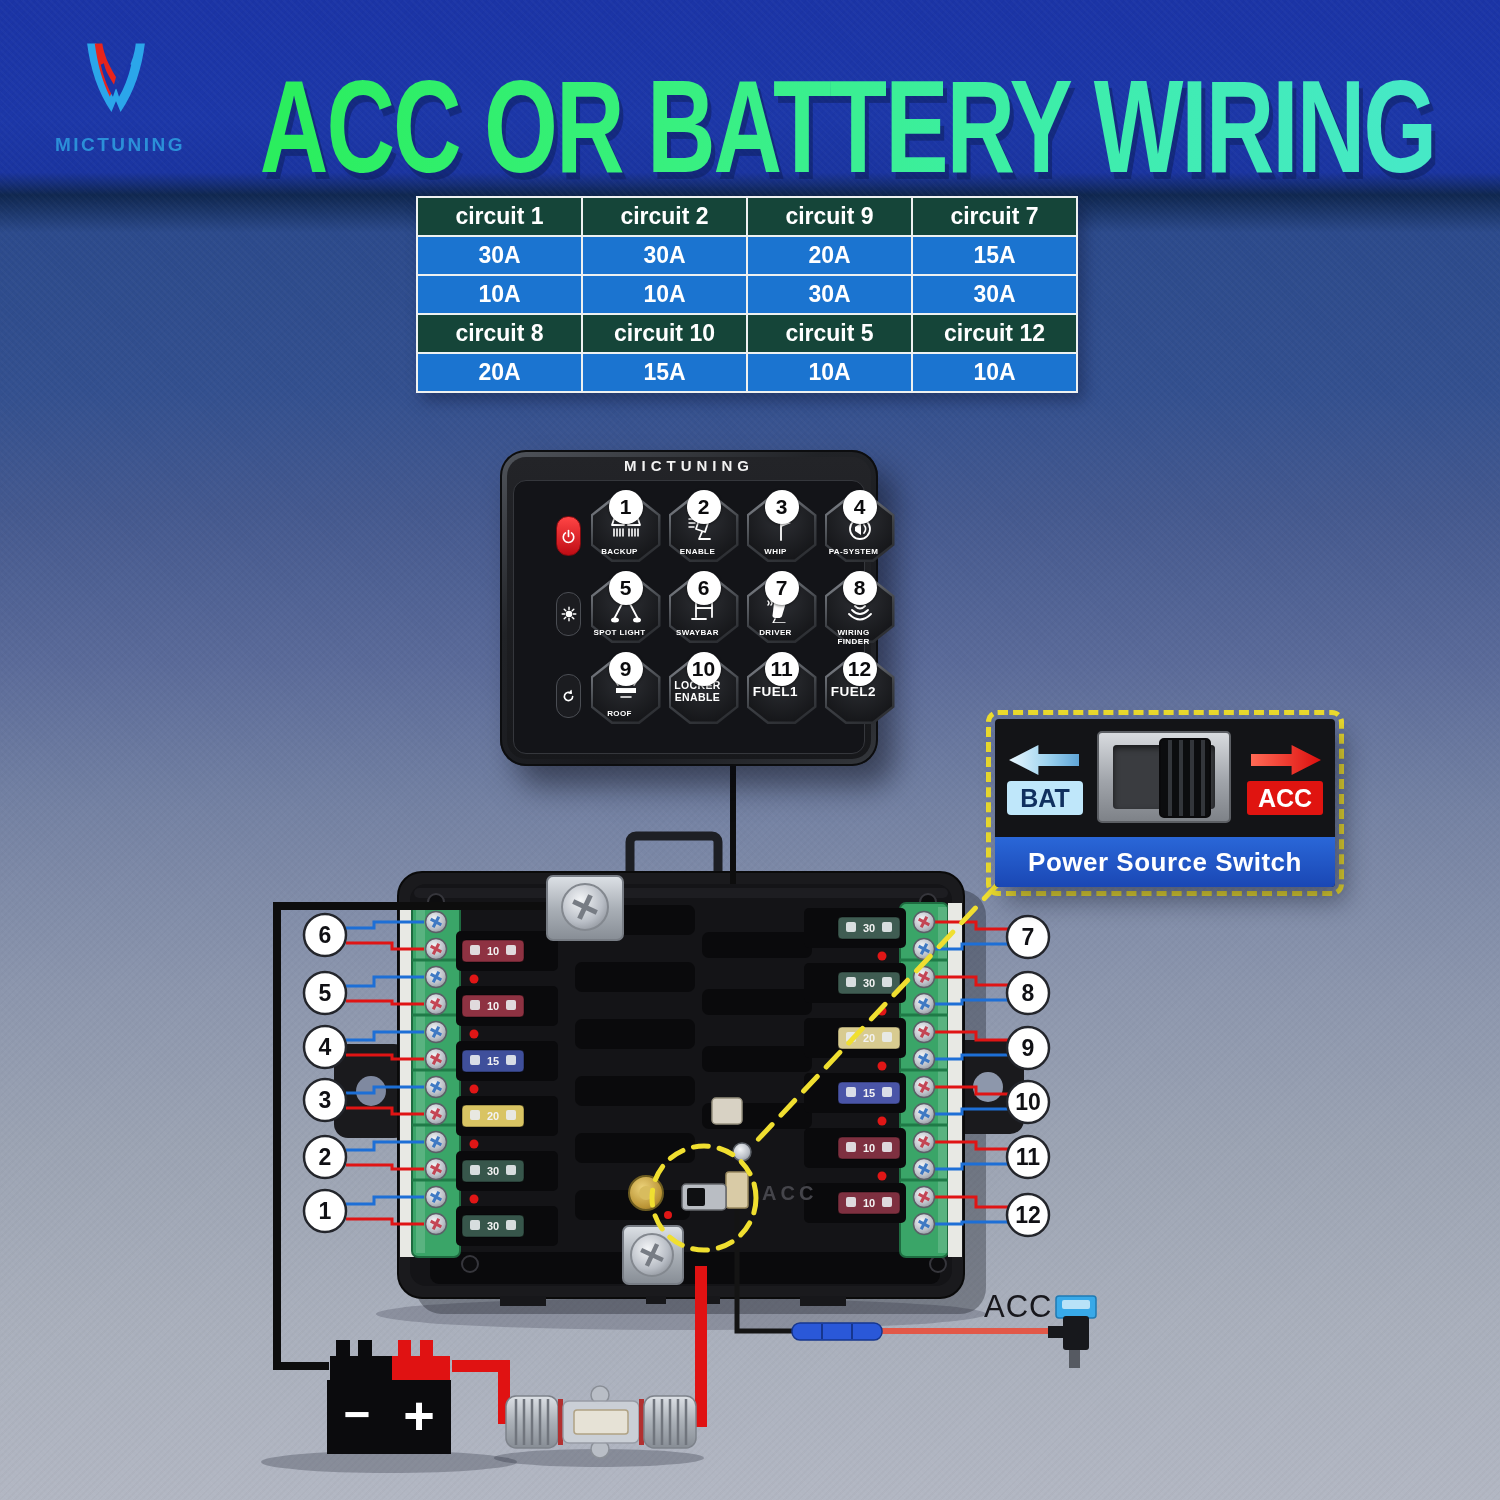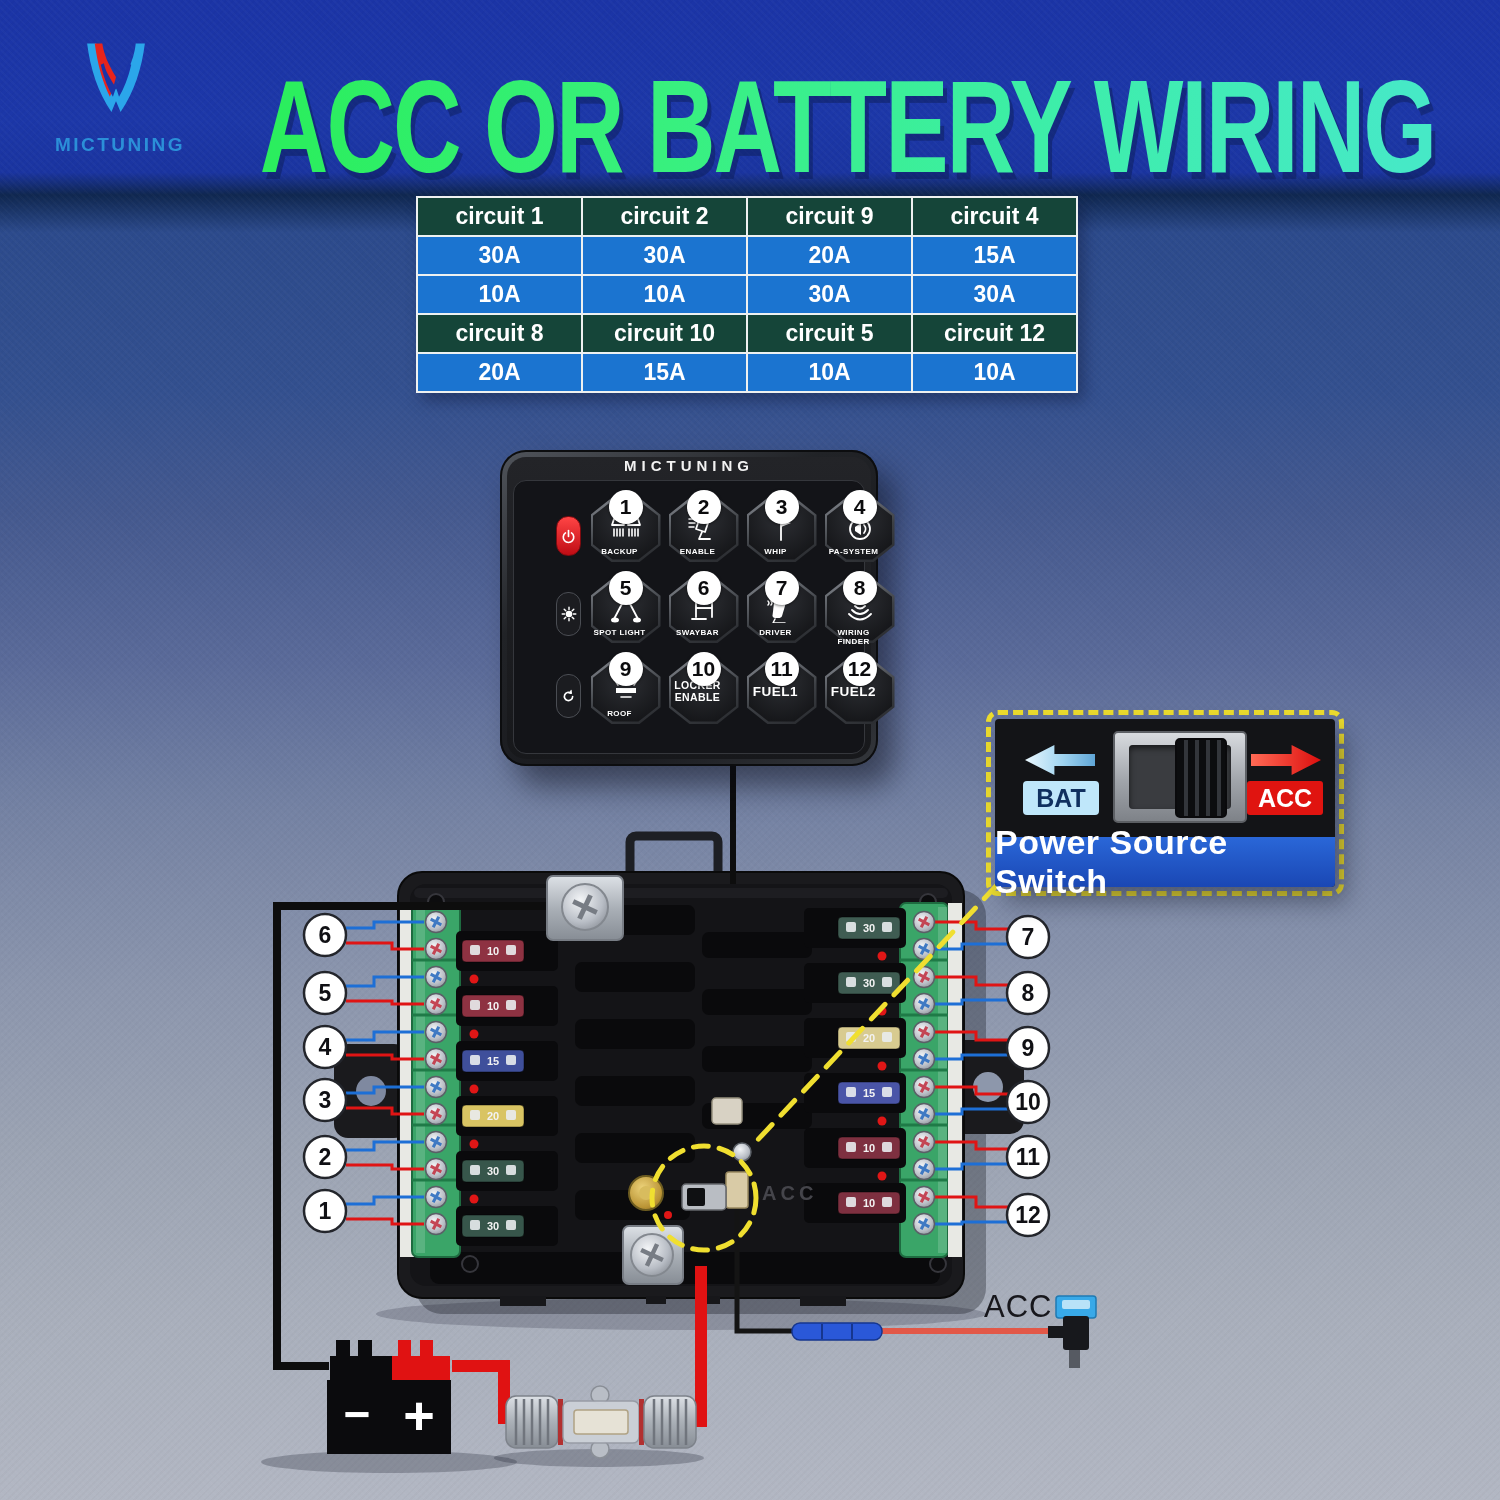--- a/index.html
+++ b/index.html
@@ -58,41 +58,41 @@
   .btn-label{position:absolute;left:0;right:12px;top:57px;z-index:2;text-align:center;
     color:#fff;font-size:8px;font-weight:bold;letter-spacing:.4px;}
   .textonly .btn-label{top:8px;height:64px;display:flex;align-items:center;justify-content:center;
     font-size:10.5px;line-height:1.1;padding:0 7px;}
   .fuel .btn-label{font-size:13.5px;letter-spacing:.5px;}
   
   .inset{position:absolute;left:986px;top:710px;width:348px;height:176px;z-index:4;
     border:5px dashed #ecdc2e;border-radius:12px;}
   .inset-inner{position:absolute;inset:4px;background:#131417;border-radius:4px;
     box-shadow:10px 14px 24px rgba(10,14,30,.4);}
-  .inset-top{position:absolute;left:16px;right:0;top:0;height:108px;}
+  .inset-top{position:absolute;left:0;right:0;top:0;height:108px;}
   .arrow-left{position:absolute;left:14px;top:26px;width:70px;height:30px;
     background:linear-gradient(90deg,#eaf8ff 0%,#9ed3ef 55%,#5fa5d6 100%);
     clip-path:polygon(0 50%,42% 0,42% 30%,100% 30%,100% 70%,42% 70%,42% 100%);}
   .arrow-right{position:absolute;right:14px;top:26px;width:70px;height:30px;
     background:linear-gradient(90deg,#ff6a55,#dc0f0e);
     clip-path:polygon(100% 50%,58% 0,58% 30%,0 30%,0 70%,58% 70%,58% 100%);}
   .bat-chip{position:absolute;left:12px;top:62px;width:76px;height:34px;border-radius:4px;
     background:#bfe7fa;color:#10305f;font-size:25px;font-weight:bold;
     display:flex;align-items:center;justify-content:center;}
   .acc-chip{position:absolute;right:12px;top:62px;width:76px;height:34px;border-radius:3px;
     background:#e01410;color:#fff;font-size:25px;font-weight:bold;
     display:flex;align-items:center;justify-content:center;}
   .sw-plate{position:absolute;left:102px;top:12px;width:130px;height:88px;border-radius:5px;
     background:linear-gradient(180deg,#d8dbdf,#a0a4aa 55%,#7e8288);border:2px solid #5c5f64;}
   .sw-slot{position:absolute;left:14px;right:14px;top:12px;bottom:12px;background:#3a3c40;border-radius:4px;
     box-shadow:inset 0 3px 6px rgba(0,0,0,.6);}
   .sw-knob{position:absolute;left:60px;top:5px;width:48px;height:76px;border-radius:5px;
     background:repeating-linear-gradient(90deg,#0c0d0f 0 7px,#33363b 7px 11px);border:2px solid #0a0a0c;}
   .inset-caption{position:absolute;left:0;right:0;bottom:0;height:50px;border-radius:0 0 4px 4px;
-    background:linear-gradient(#2a67d8,#1a47b4);color:#fff;font-size:34px;font-weight:bold;
+    background:linear-gradient(#2a67d8,#1a47b4);color:#fff;font-size:26px;font-weight:bold;
     display:flex;align-items:center;justify-content:center;letter-spacing:.5px;}
   
   .diagram{position:absolute;left:0;top:0;z-index:2;font-family:"Liberation Sans",sans-serif;}
 </style>
 </head>
 <body>
 
 <div class="stage">
 
   <svg class="diagram" width="1500" height="1500" viewBox="0 0 1500 1500">
@@ -429,21 +429,21 @@
     <div class="logo-text">MICTUNING</div>
   </div>
   <div class="title">ACC OR BATTERY WIRING</div>
 
   <table class="fuse-table">
     <tbody id="fuse-tbody">
         <tr class="row-circ">
           <td>circuit 1</td>
           <td>circuit 2</td>
           <td>circuit 9</td>
-          <td>circuit 4</td>
+          <td>circuit 7</td>
         </tr>
         <tr class="row-amp">
           <td>30A</td>
           <td>30A</td>
           <td>20A</td>
           <td>15A</td>
         </tr>
         <tr class="row-amp">
           <td>10A</td>
           <td>10A</td>

